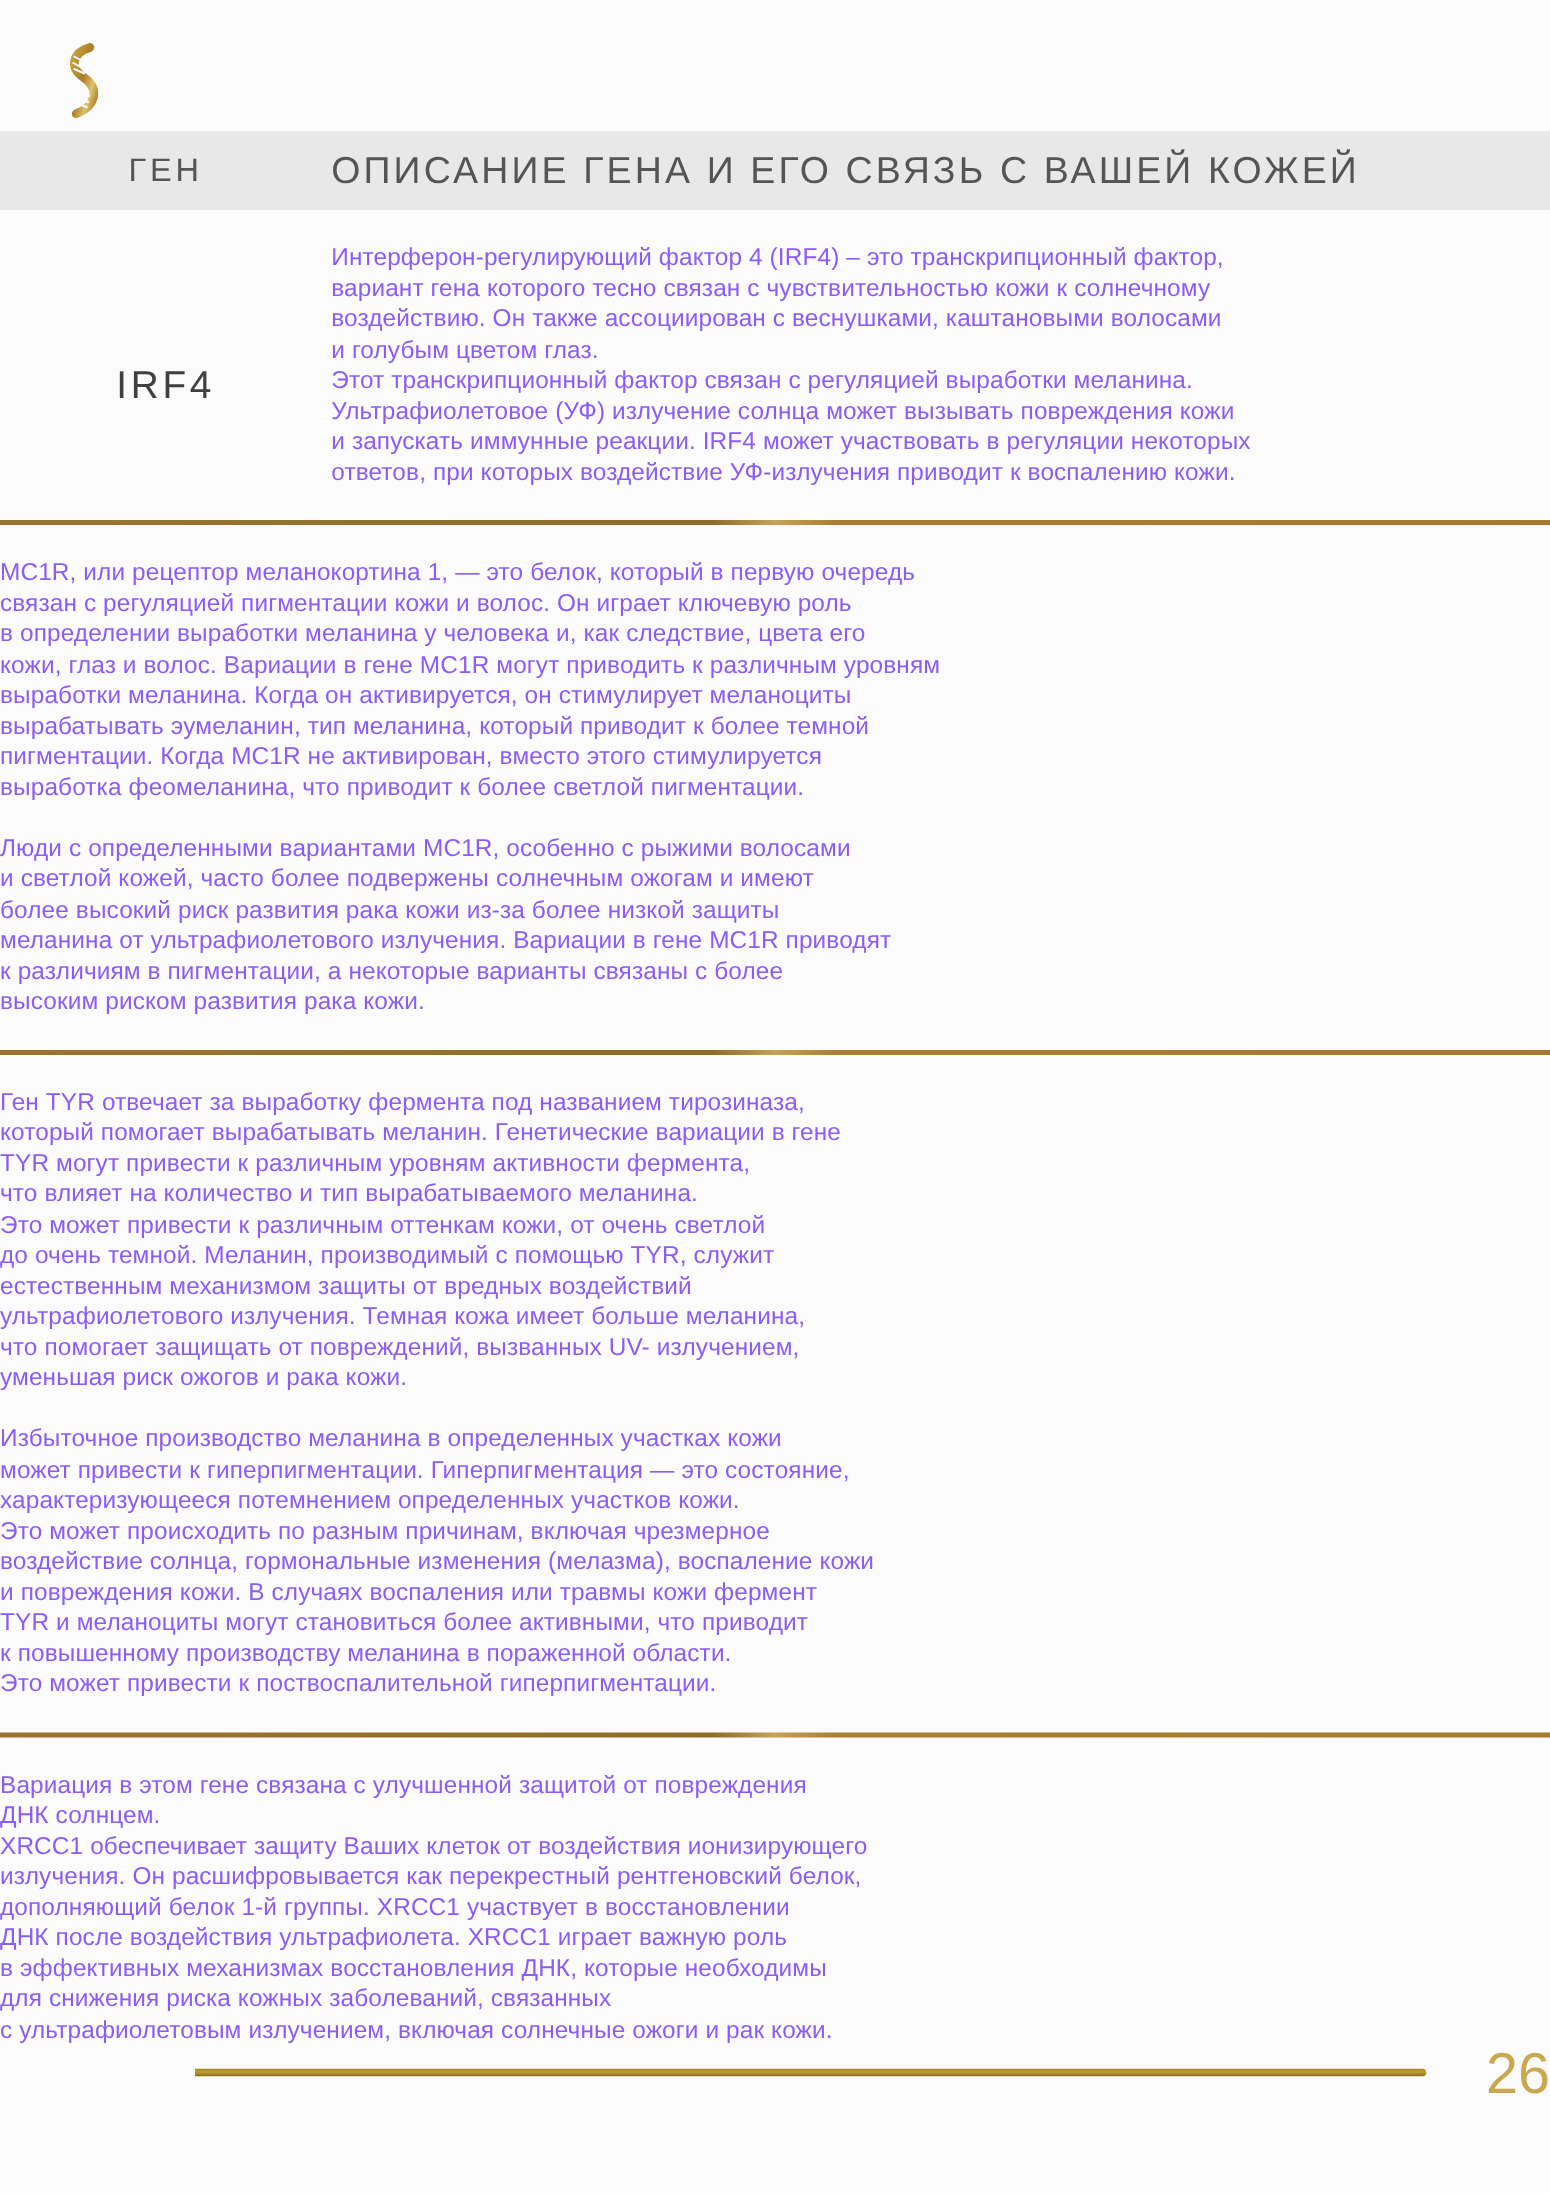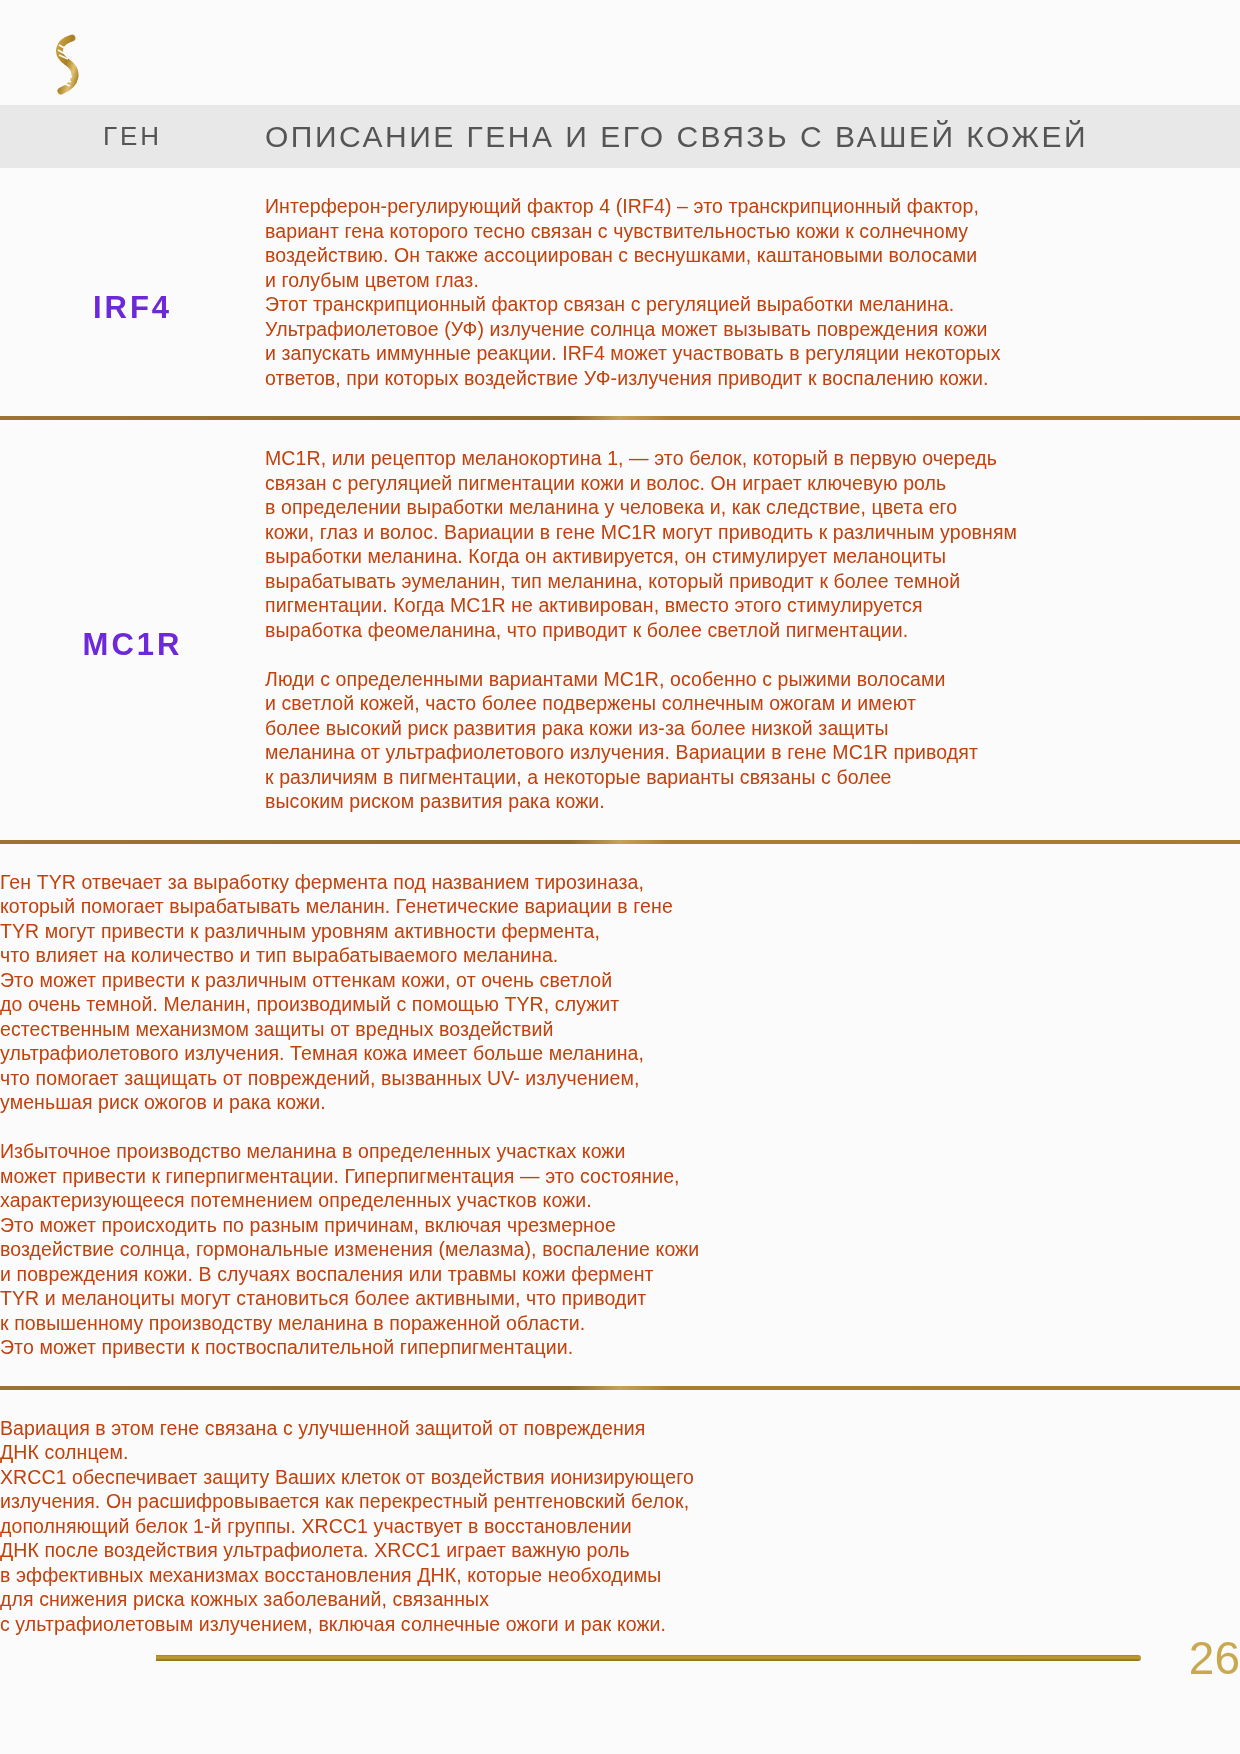--- a/index.html
+++ b/index.html
@@ -56,30 +56,30 @@
   .row {
     display: flex;
   }
   .gene-cell {
     width: 265px;
     display: flex;
     align-items: center;
     justify-content: center;
     font-size: 31px;
     letter-spacing: 3px;
-    color: #6d28d9;
-    font-weight: 700;
+    color: #404040;
+    font-weight: 400;
     margin-top: 31px;
   }
   .desc-cell {
     flex: 1;
     padding: 26px 40px 26px 0;
     font-size: 19.5px;
     line-height: 24.5px;
-    color: #c2410c;
+    color: #8b5cf6;
     letter-spacing: 0.1px;
     white-space: pre-line;
   }
   .divider {
     height: 4px;
     background: linear-gradient(90deg,
       #9a7432 0%, #8e6c2c 46%, #c4a258 50%, #a87f30 54%, #a57b2d 100%);
   }
   .footer {
     position: absolute;
@@ -146,21 +146,20 @@
 и голубым цветом глаз.
 Этот транскрипционный фактор связан с регуляцией выработки меланина.
 Ультрафиолетовое (УФ) излучение солнца может вызывать повреждения кожи
 и запускать иммунные реакции. IRF4 может участвовать в регуляции некоторых
 ответов, при которых воздействие УФ-излучения приводит к воспалению кожи.</div>
     </div>
 
     <div class="divider"></div>
 
     <div class="row">
-      <div class="gene-cell">MC1R</div>
       <div class="desc-cell">MC1R, или рецептор меланокортина 1, — это белок, который в первую очередь
 связан с регуляцией пигментации кожи и волос. Он играет ключевую роль
 в определении выработки меланина у человека и, как следствие, цвета его
 кожи, глаз и волос. Вариации в гене MC1R могут приводить к различным уровням
 выработки меланина. Когда он активируется, он стимулирует меланоциты
 вырабатывать эумеланин, тип меланина, который приводит к более темной
 пигментации. Когда MC1R не активирован, вместо этого стимулируется
 выработка феомеланина, что приводит к более светлой пигментации.
 
 Люди с определенными вариантами MC1R, особенно с рыжими волосами

